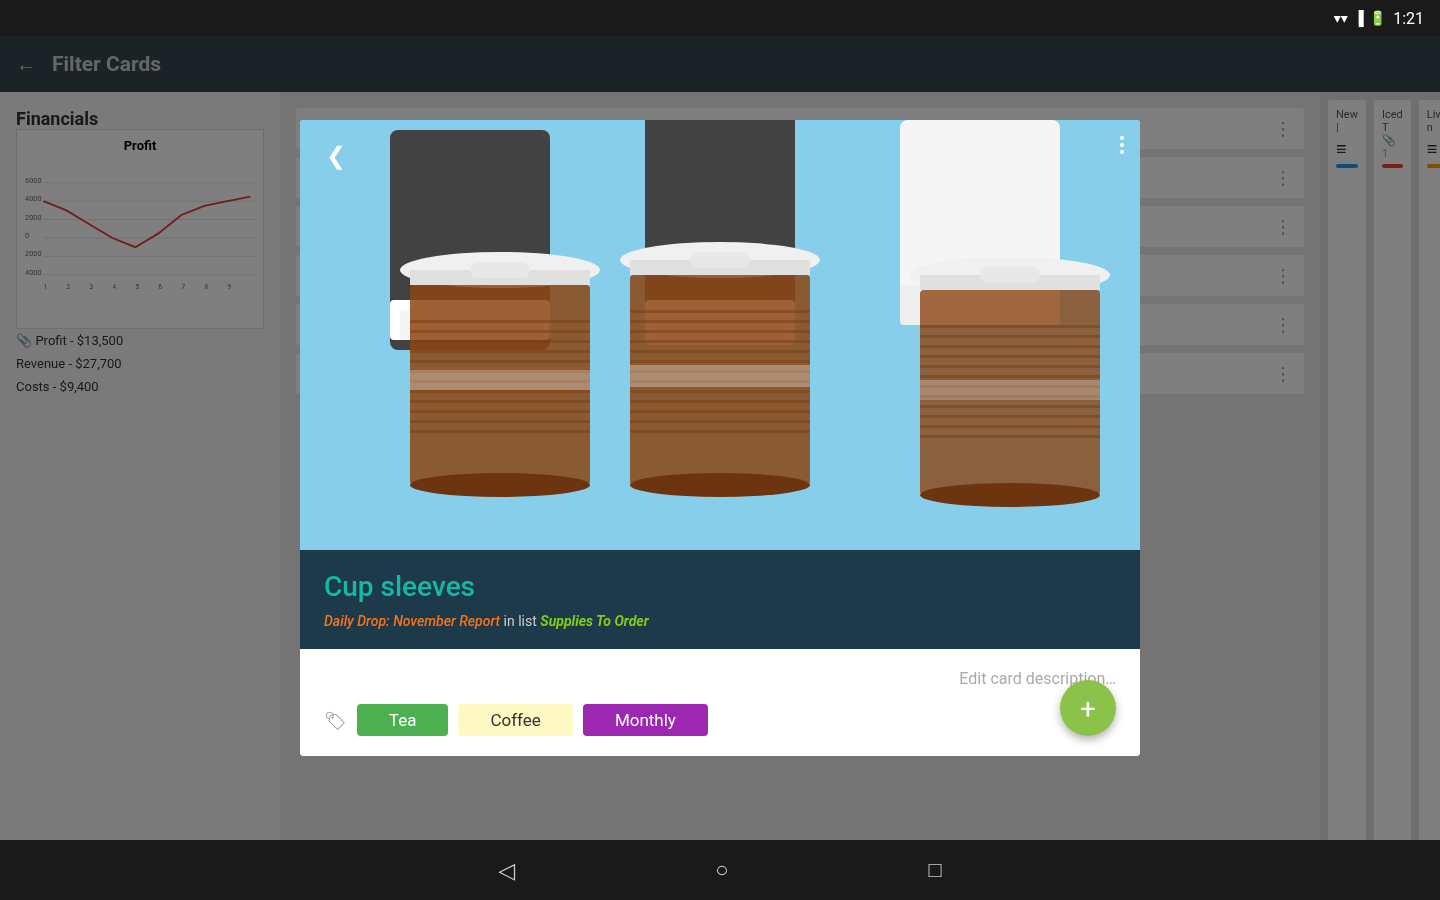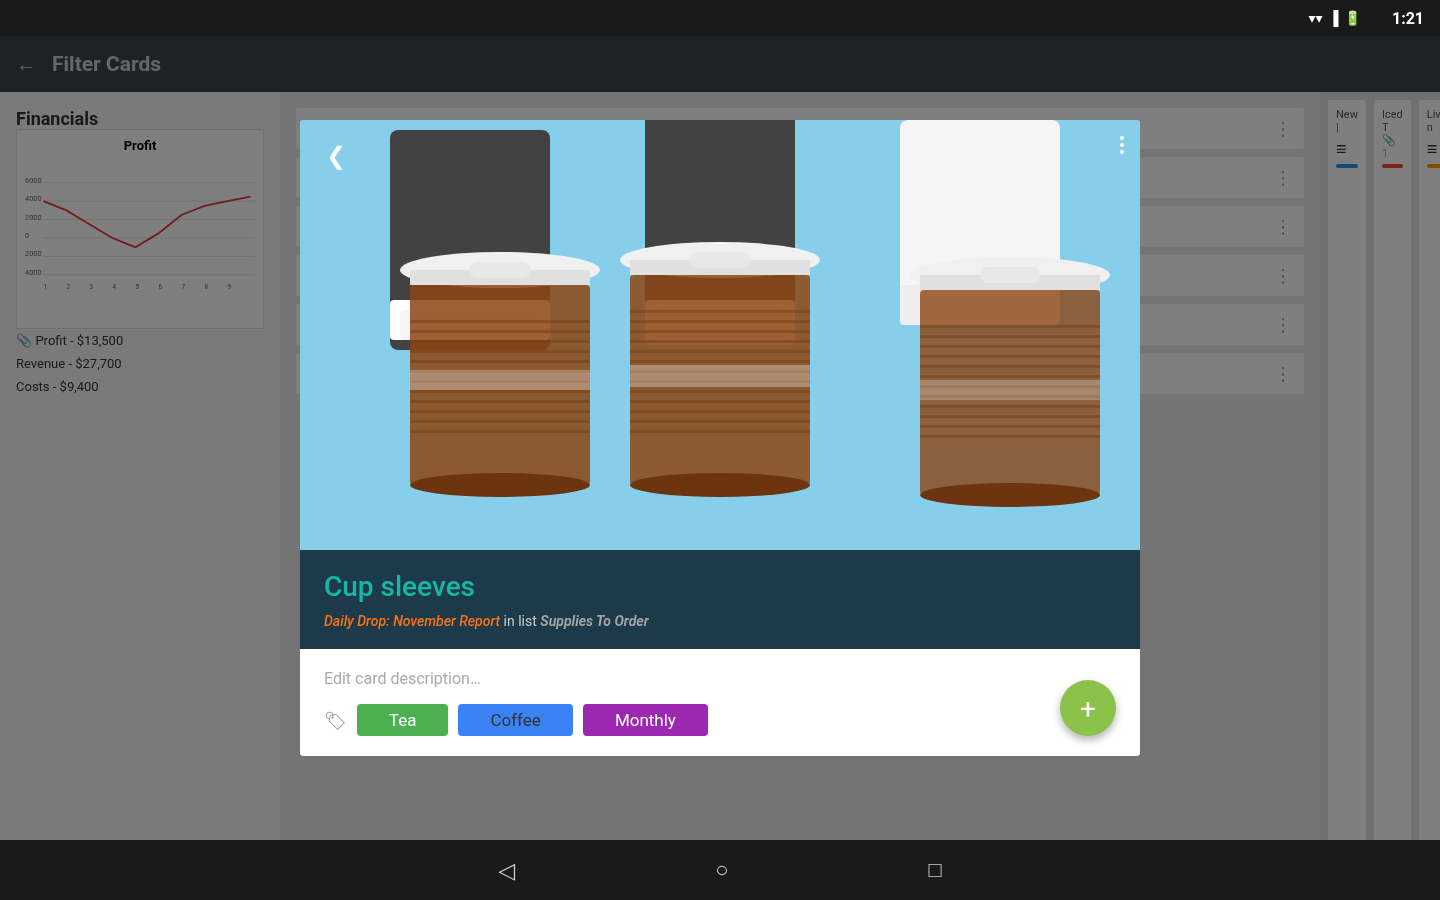--- a/index.html
+++ b/index.html
@@ -26,22 +26,21 @@
       z-index: 100;
     }
     .status-icons {
       display: flex;
       align-items: center;
       gap: 6px;
     }
     .status-time {
       color: white;
       font-size: 16px;
-      font-weight: 700;
-      margin-left: 24px;
+      font-weight: 400;
     }
     .status-icon {
       color: white;
       font-size: 14px;
     }
 
     
     .bg-app {
       position: absolute;
       top: 36px; left: 0; right: 0; bottom: 0;
@@ -272,28 +271,29 @@
       font-size: 14px;
     }
     .modal-subtitle em {
       font-style: italic;
       font-weight: 500;
       color: #f97316;
     }
     .modal-subtitle b {
       font-style: italic;
       font-weight: 700;
-      color: #a3a3a3;
+      color: #84cc16;
     }
 
     
     .modal-body {
       background: white;
       padding: 20px 24px;
       flex: 1;
+      text-align: right;
     }
     .description-input {
       color: #aaa;
       font-size: 16px;
     }
 
     
     .labels-row {
       display: flex;
       align-items: center;
@@ -305,21 +305,21 @@
       font-size: 18px;
     }
     .label-tag {
       padding: 6px 32px;
       border-radius: 4px;
       color: white;
       font-size: 17px;
       font-weight: 400;
     }
     .tag-tea { background: #4caf50; }
-    .tag-coffee { background: #3b82f6; color: #333; }
+    .tag-coffee { background: #fef9c3; color: #333; }
     .tag-monthly { background: #9c27b0; }
 
     
     .fab {
       position: absolute;
       bottom: 20px;
       right: 24px;
       width: 56px;
       height: 56px;
       background: #8bc34a;

